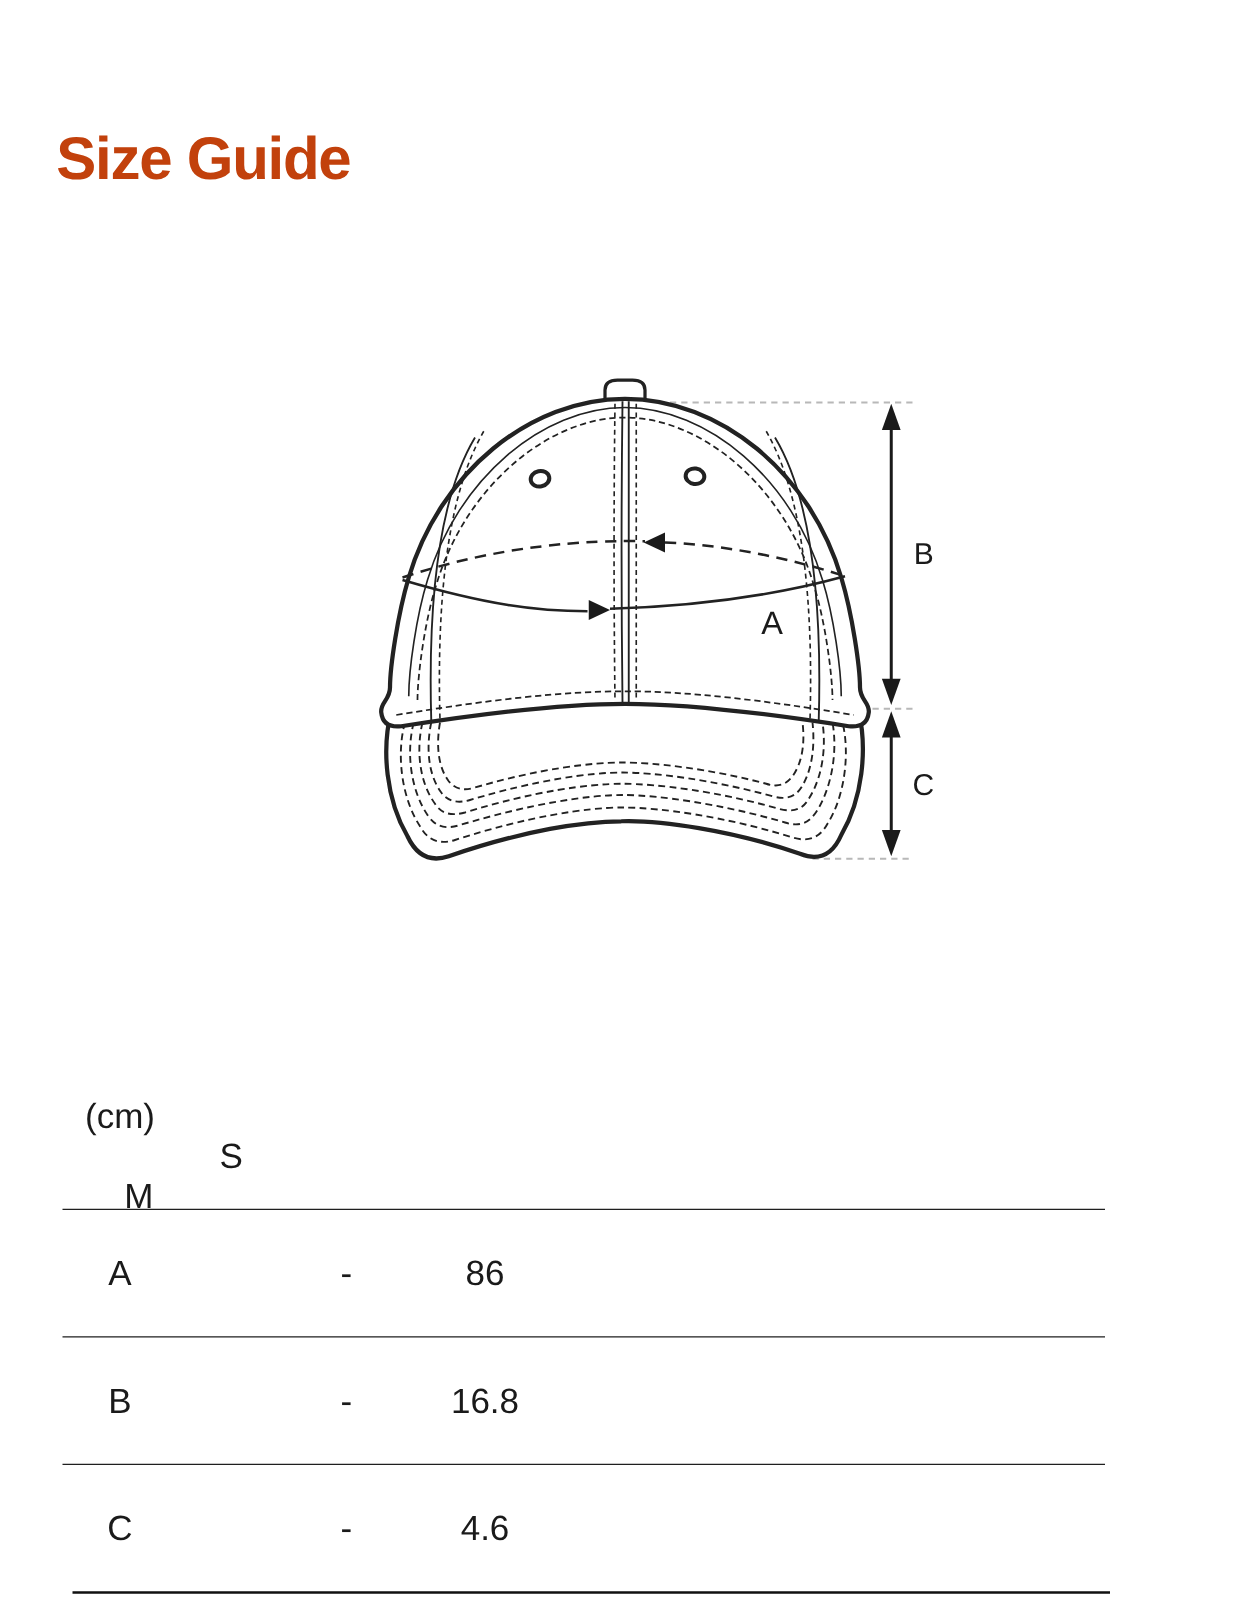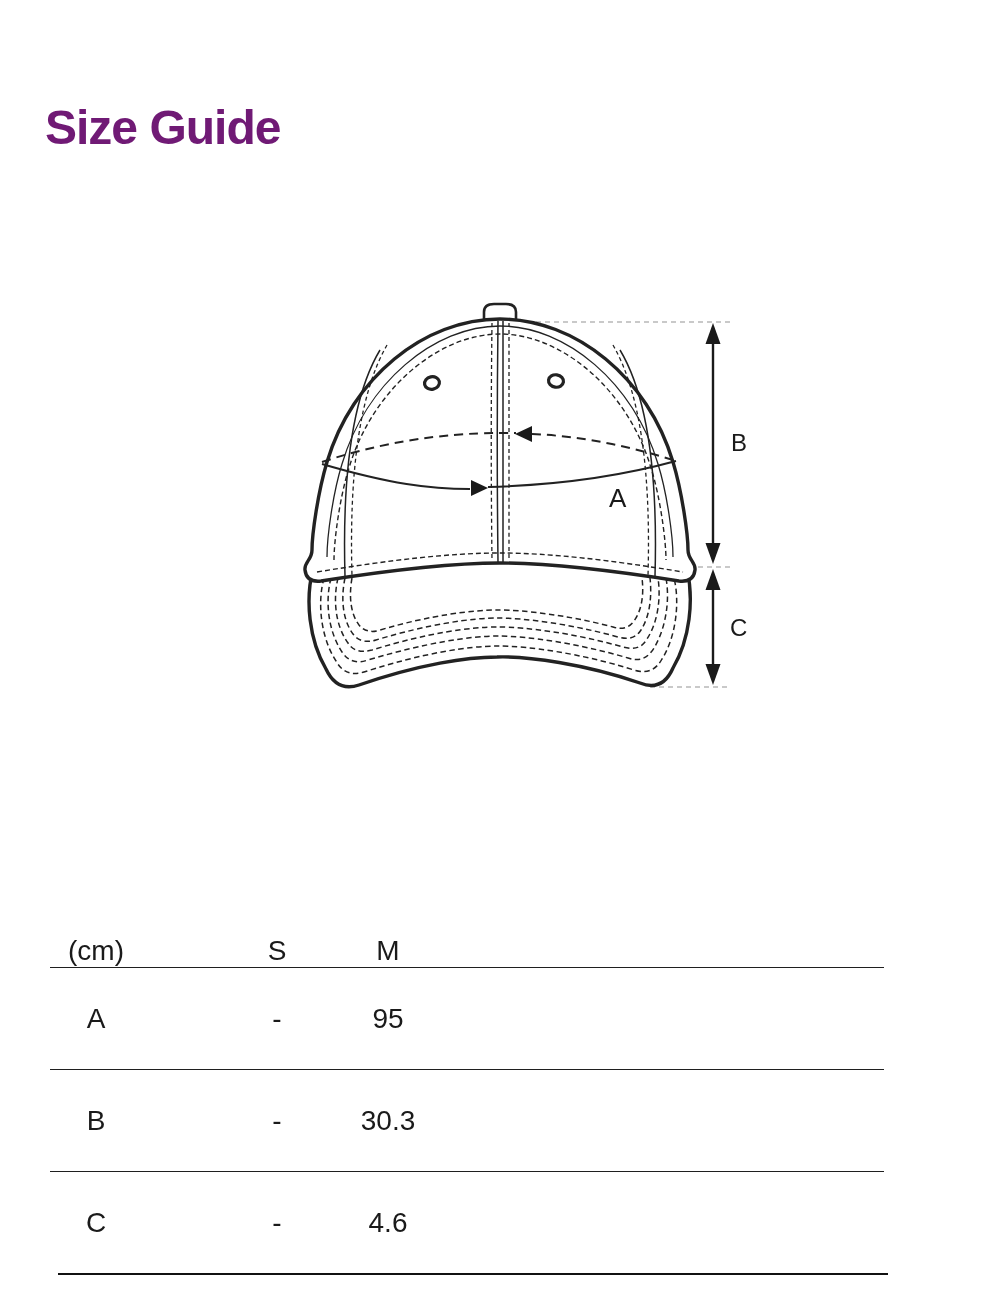--- a/index.html
+++ b/index.html
@@ -5,27 +5,27 @@
   html,body { margin:0; padding:0; background:#ffffff; }
   body {
     position:relative;
     width:1000px; height:1291px;
     font-family:"Liberation Sans", sans-serif;
     color:#1a1a1a;
     overflow:hidden;
   }
   .page-title {
     position:absolute; left:45px; top:100px;
-    font-size:48px; font-weight:700; letter-spacing:-1px; color:#701a75;
+    font-size:48px; font-weight:700; letter-spacing:-1px; color:#c2410c;
   }
   .figure-wrap { position:absolute; left:280px; top:285px; width:480px; height:425px; }
   .figure-wrap svg { display:block; width:100%; height:100%; }
 
   .size-table { position:absolute; left:50px; top:877px; width:834px; font-size:28px; }
-  .thead { height:90px; display:flex; align-items:flex-end; }
+  .thead { height:90px; display:flex; align-items:flex-start;flex-direction:column; }
   .trow  { height:101px; display:flex; align-items:center; border-top:1px solid #1f1f1f; }
   .bottom-rule { height:0; border-top:2.5px solid #111; margin-left:8px; width:830px; }
   .c-label { width:92px; text-align:center; }
   .c-s { width:100px; margin-left:85px; text-align:center; }
   .c-m { width:120px; margin-left:1px; text-align:center; }
   .unit { letter-spacing:0; }
 
   svg text { font-family:"Liberation Sans", sans-serif; fill:#1a1a1a; }
 </style>
 </head>
@@ -105,27 +105,27 @@
 <div class="size-table">
   <div class="thead">
     <div class="c-label unit">(cm)</div>
     <div class="c-s">S</div>
     <div class="c-m">M</div>
   </div>
 
   <div class="trow">
     <div class="c-label">A</div>
     <div class="c-s">-</div>
-    <div class="c-m">95</div>
+    <div class="c-m">86</div>
   </div>
 
   <div class="trow">
     <div class="c-label">B</div>
     <div class="c-s">-</div>
-    <div class="c-m">30.3</div>
+    <div class="c-m">16.8</div>
   </div>
 
   <div class="trow">
     <div class="c-label">C</div>
     <div class="c-s">-</div>
     <div class="c-m">4.6</div>
   </div>
 
   <div class="bottom-rule"></div>
 </div>

